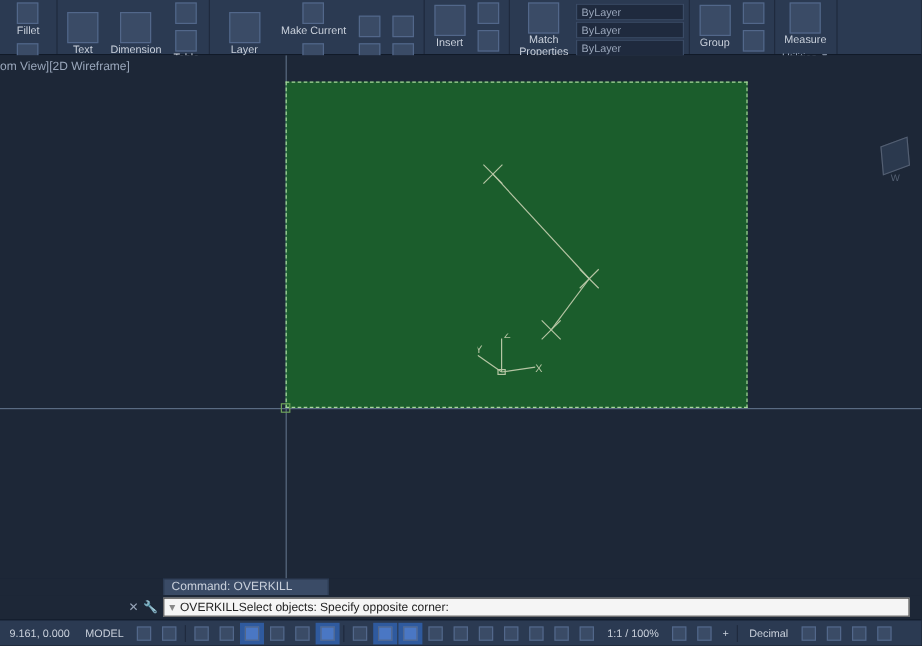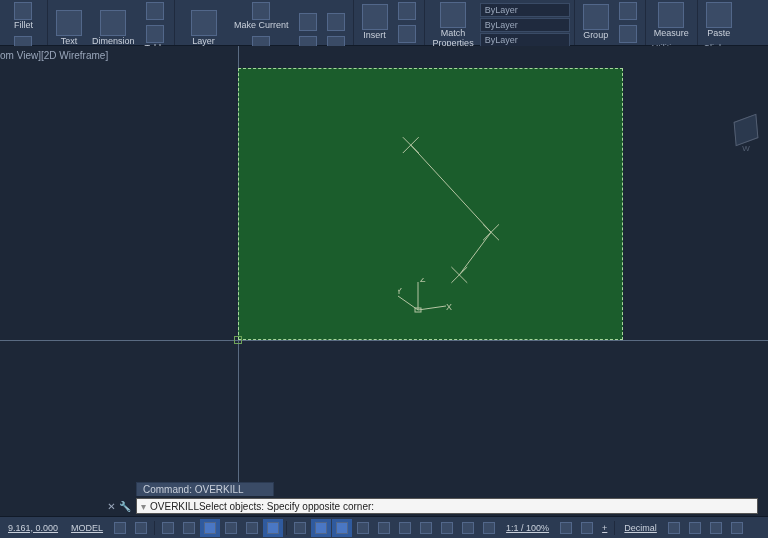--- a/index.html
+++ b/index.html
@@ -47,21 +47,21 @@
   .cmd-input .chev { color: #888; margin-right: 4px; }
   .cmd-input b { font-weight: normal; }
 
   
   .statusbar { height: 22px; background: #2b3a52; display: flex; align-items: center; gap: 1px; padding: 0 2px; border-top: 1px solid #111a28; }
   .sb-item { display: flex; align-items: center; justify-content: center; height: 18px; min-width: 20px; padding: 0 3px; color: #9aa7bb; font-size: 9px; cursor: pointer; }
   .sb-item.wide { min-width: auto; padding: 0 6px; }
   .sb-item.on { background: #2f5a9e; color: #e4ecfa; }
   .sb-item .sicon { width: 12px; height: 12px; background: #3a4b66; border: 1px solid #52678a; }
   .sb-sep { width: 1px; height: 14px; background: #1f2a3e; margin: 0 2px; }
-  .sb-txt { font-size: 9px; color: #c9d0db; text-decoration: underline; }
+  .sb-txt { font-size: 9px; color: #c9d0db; }
 </style>
 </head>
 <body>
 
 <div class="root">
 
   <div class="ribbon">
 
     <div class="panel" style="min-width:48px">
       <div class="panel-buttons" style="flex-direction:column; align-items:center; gap:1px;">
@@ -217,31 +217,20 @@
             <i class="ricon ricon-lg"></i>
             <span>Measure</span>
           </div>
       </div>
       <div class="panel-title">
           <span>Utilities</span>
           <span class="chev">▼</span>
         </div>
     </div>
 
-    <div class="panel" style="border-right:none">
-      <div class="panel-buttons">
-        <div class="rbtn">
-            <i class="ricon ricon-lg"></i>
-            <span>Paste</span>
-          </div>
-      </div>
-      <div class="panel-title">
-          <span>Clipboa</span>
-        </div>
-    </div>
   </div>
 
   <div class="viewport">
     <div class="view-label">om View][2D Wireframe]</div>
     <div class="cross-v"></div>
     <div class="cross-h"></div>
     <div class="sel-rect"></div>
     <div class="pickbox"></div>
 
     <svg class="geom" viewBox="0 0 768 440">

